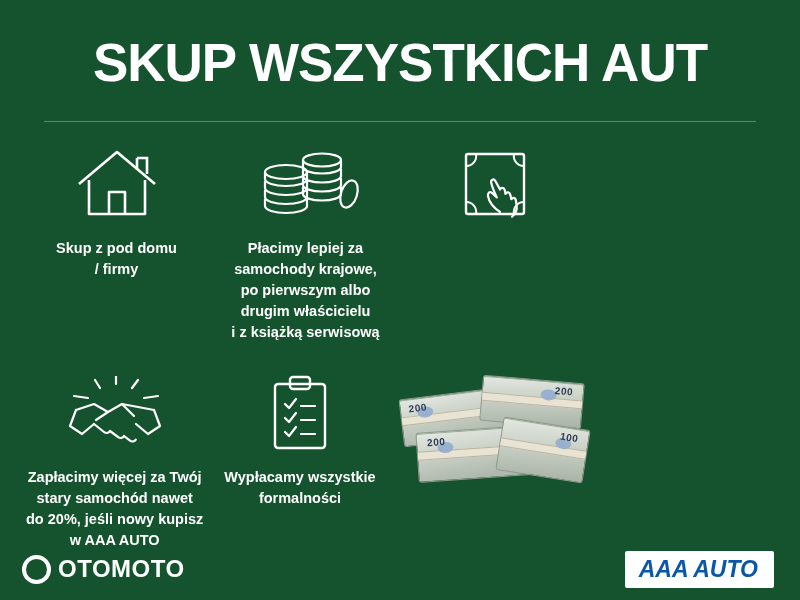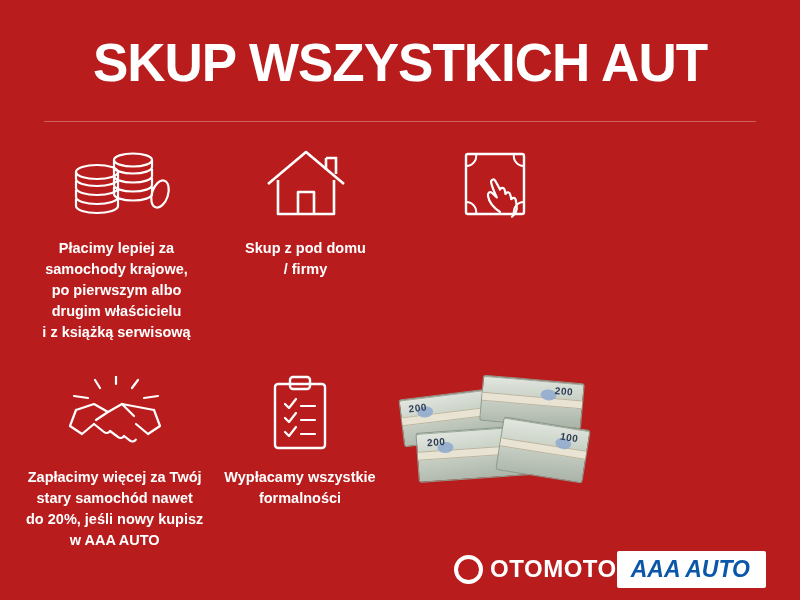--- a/index.html
+++ b/index.html
@@ -10,21 +10,21 @@
     width: 800px;
     height: 600px;
     background: #0a56a8;
     font-family: "Liberation Sans", sans-serif;
     overflow: hidden;
   }
   .poster {
     position: relative;
     width: 800px;
     height: 600px;
-    background: #b91c1c;
+    background: #14532d;
     box-sizing: border-box;
     display: flex;
     flex-direction: column;
   }
   .headline {
     text-align: center;
     color: #ffffff;
     font-size: 53px;
     font-weight: bold;
     letter-spacing: -1px;
@@ -114,26 +114,26 @@
     width: 16px;
     height: 11px;
     border-radius: 50%;
     background: #8fa9cf;
     opacity: .85;
   }
   
   .footer {
     position: absolute;
     left: 0;
-    right: 12px;
+    right: 4px;
     bottom: 0;
     height: 62px;
     display: flex;
     align-items: center;
-    justify-content: flex-end;
+    justify-content: space-between;
     padding: 0 22px;
     box-sizing: border-box;
   }
   .otomoto {
     display: flex;
     align-items: center;
     gap: 7px;
   }
   .otomoto .o-ring {
     width: 29px;
@@ -165,20 +165,34 @@
 <body>
 
 <div class="poster">
 
   <div class="headline">SKUP WSZYSTKICH AUT</div>
 
   <div class="divider"></div>
 
   <div class="grid">
 
+
+    <div class="cell">
+      <div class="icon-wrap">
+        <svg width="92" height="80" viewBox="0 0 92 80">
+          <path d="M8 40 L46 8 L84 40" fill="none" stroke="#ffffff" stroke-width="2.6" stroke-linejoin="round"></path>
+          <path d="M18 36 V70 H74 V36" fill="none" stroke="#ffffff" stroke-width="2.6" stroke-linejoin="round"></path>
+          <path d="M38 70 V48 H54 V70" fill="none" stroke="#ffffff" stroke-width="2.6" stroke-linejoin="round"></path>
+          <path d="M66 14 V26" fill="none" stroke="#ffffff" stroke-width="2.6"></path>
+          <path d="M66 14 H76 V30" fill="none" stroke="#ffffff" stroke-width="2.6"></path>
+        </svg>
+      </div>
+      <div class="caption">Skup z pod domu
+/ firmy</div>
+    </div>
 
     <div class="cell">
       <div class="icon-wrap">
         <svg width="116" height="84" viewBox="0 0 116 84">
           <g fill="none" stroke="#ffffff" stroke-width="2.2">
             <ellipse cx="38" cy="30" rx="21" ry="7"></ellipse>
             <path d="M17 30 v7 a21 7 0 0 0 42 0 v-7"></path>
             <path d="M17 39 v7 a21 7 0 0 0 42 0 v-7"></path>
             <path d="M17 48 v7 a21 7 0 0 0 42 0 v-7"></path>
             <path d="M17 57 v7 a21 7 0 0 0 42 0 v-7"></path>
@@ -189,34 +203,20 @@
             <path d="M55 45 v7 a19 6.5 0 0 0 38 0 v-7"></path>
             <ellipse cx="101" cy="52" rx="8" ry="14" transform="rotate(18 101 52)"></ellipse>
           </g>
         </svg>
       </div>
       <div class="caption">Płacimy lepiej za
 samochody krajowe,
 po pierwszym albo
 drugim właścicielu
 i z książką serwisową</div>
-    </div>
-
-    <div class="cell">
-      <div class="icon-wrap">
-        <svg width="92" height="80" viewBox="0 0 92 80">
-          <path d="M8 40 L46 8 L84 40" fill="none" stroke="#ffffff" stroke-width="2.6" stroke-linejoin="round"></path>
-          <path d="M18 36 V70 H74 V36" fill="none" stroke="#ffffff" stroke-width="2.6" stroke-linejoin="round"></path>
-          <path d="M38 70 V48 H54 V70" fill="none" stroke="#ffffff" stroke-width="2.6" stroke-linejoin="round"></path>
-          <path d="M66 14 V26" fill="none" stroke="#ffffff" stroke-width="2.6"></path>
-          <path d="M66 14 H76 V30" fill="none" stroke="#ffffff" stroke-width="2.6"></path>
-        </svg>
-      </div>
-      <div class="caption">Skup z pod domu
-/ firmy</div>
     </div>
 
     <div class="cell">
       <div class="icon-wrap">
         <svg width="86" height="84" viewBox="0 0 86 84">
           <rect x="14" y="12" width="58" height="60" rx="2" fill="none" stroke="#ffffff" stroke-width="2.4"></rect>
           <path d="M14 24 a10 10 0 0 0 10 -12" fill="none" stroke="#ffffff" stroke-width="2"></path>
           <path d="M72 24 a10 10 0 0 1 -10 -12" fill="none" stroke="#ffffff" stroke-width="2"></path>
           <path d="M14 60 a10 10 0 0 1 10 12" fill="none" stroke="#ffffff" stroke-width="2"></path>
           <path d="M72 60 a10 10 0 0 0 -10 12" fill="none" stroke="#ffffff" stroke-width="2"></path>

